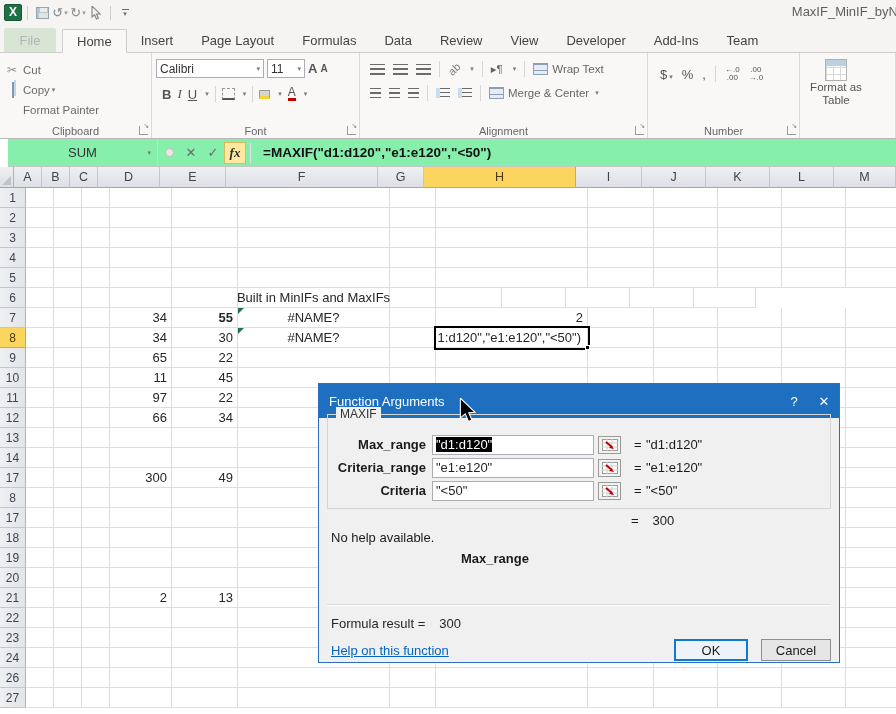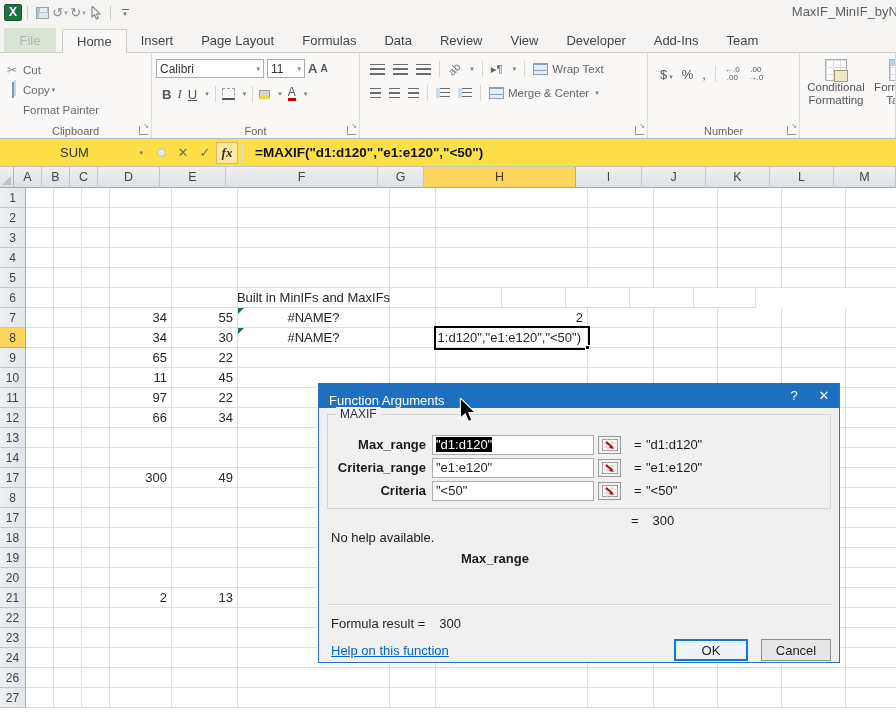--- a/index.html
+++ b/index.html
@@ -93,21 +93,21 @@
     text-align:center; line-height:13px; color:#555; white-space:nowrap; }
   .cf-ic { width:22px; height:22px; background:#fff; border:1px solid #b0b0b0; position:relative;
     background-image:linear-gradient(#d9d9d9 1px,transparent 1px),linear-gradient(90deg,#d9d9d9 1px,transparent 1px);
     background-size:7px 7px; }
   .cf-ic:before { content:""; position:absolute; right:-2px; bottom:-2px; width:12px; height:10px; background:#efe7c8; border:1px solid #a09a6a; }
   .ft-ic { width:22px; height:22px; background:#fff; border:1px solid #b0b0b0;
     background-image:linear-gradient(#bcd0e4 0 6px,transparent 6px),linear-gradient(#d9d9d9 1px,transparent 1px),linear-gradient(90deg,#d9d9d9 1px,transparent 1px);
     background-size:100% 100%,7px 7px,7px 7px; }
 
   
-  .fbar { position:absolute; top:139px; left:0; right:0; height:28px; background:#fde047;
+  .fbar { position:absolute; top:139px; left:8px; right:0; height:28px; background:#86efac;
     border-bottom:1px solid #c5c5c5; display:flex; align-items:center; }
   .namebox { width:150px; height:100%; border-right:1px solid #d5d5d5; display:flex; align-items:center;
     position:relative; font-size:13px; color:#333; justify-content:center; }
   .namebox .dd { position:absolute; right:6px; }
   .fb-btn { width:22px; height:22px; display:flex; align-items:center; justify-content:center; font-size:13px; color:#6b6b6b; }
   .fb-circle { width:9px; height:9px; border-radius:50%; background:#e8e6e3; border:1px solid #c2c0bd; }
   .fx-btn { background:#ffe8a0; border:1px solid #dcb85e; font-style:italic; font-weight:bold;
     font-family:"Liberation Serif",serif; color:#2d2d2d; }
   .fb-sep { width:1px; height:20px; background:#e0e0e0; margin:0 4px; }
   .formula-text { font-weight:bold; font-size:13.5px; color:#111; margin-left:8px; white-space:nowrap; }
@@ -133,21 +133,21 @@
   .cell.err:before { content:""; position:absolute; left:0; top:0; z-index:1;
     border-top:6px solid #217346; border-right:6px solid transparent; }
   .cell.editing { background:#fff; z-index:3; outline:2px solid #000; }
   .cell.editing .cv { position:absolute; right:2px; top:0; }
   .handle { position:absolute; right:-3px; bottom:-3px; width:5px; height:5px; background:#000;
     border:1px solid #fff; z-index:4; }
 
   
   .dialog { position:absolute; left:318px; top:383px; width:522px; height:280px; background:#f0f0f0;
     border:1px solid #2a70c2; z-index:10; font-size:13px; }
-  .dlg-title { height:24px; background:#1e6fc0; color:#fff; display:flex; align-items:flex-end;
+  .dlg-title { height:34px; background:#1e6fc0; color:#fff; display:flex; align-items:center;
     padding-left:10px; font-size:13px; }
   .dlg-title .sp { flex:1; }
   .dlg-tbtn { width:30px; height:26px; display:flex; align-items:center; justify-content:center;
     color:#fff; font-size:13px; }
   .fgroup { position:absolute; left:8px; right:8px; top:30px; height:95px; border:1px solid #d5d5d5; }
   .fgroup-legend { position:absolute; top:-8px; left:8px; background:#f0f0f0; padding:0 4px; font-size:12px; color:#333; }
   .args { position:absolute; left:0; right:0; top:18px; }
   .arg-row { display:flex; align-items:center; height:23px; }
   .arg-label { width:104px; text-align:right; font-weight:bold; padding-right:6px; color:#1a1a1a; }
   .arg-input { width:162px; height:20px; background:#fff; border:1px solid #abadb3; display:flex;
@@ -296,41 +296,38 @@
         <span class="vsep"></span>
         <span class="indent-ic"></span>
         <span class="indent-ic"></span>
         <span class="vsep"></span>
         <span class="al-label-btn">
             <span class="mini-grid"></span>
             <span>Merge &amp; Center</span>
             <span class="dd">▾</span>
           </span>
       </div>
+      <div class="rgroup-label">Alignment</div>
       <div class="launcher"></div>
     </div>
 
     <div class="rgroup g-number">
       <div class="num-row2">
         <span><span>$</span><span class="dd">▾</span></span>
         <span>%</span>
         <span>,</span>
         <span class="vsep"></span>
         <span class="dec-ic"><span>←.0</span><br><span>.00</span></span>
         <span class="dec-ic"><span>.00</span><br><span>→.0</span></span>
       </div>
       <div class="rgroup-label">Number</div>
       <div class="launcher"></div>
     </div>
 
     <div class="rgroup g-styles">
-      <div class="big-btn">
-        <span class="cf-ic"></span>
-        <span style="white-space:normal; width:64px;">Conditional Formatting</span>
-      </div>
       <div class="big-btn">
         <span class="ft-ic"></span>
         <span style="white-space:normal; width:64px;">Format as Table</span>
       </div>
     </div>
   </div>
 
   <div class="fbar">
     <div class="namebox">
         <span>SUM</span>
@@ -461,21 +458,21 @@
         <div class="cell" style="width: 62px;"></div>
       </div>
       <div class="g-row">
         <div class="row-hdr">7</div>
         <div class="cell" style="width: 28px;"></div>
         <div class="cell" style="width: 28px;"></div>
         <div class="cell" style="width: 28px;"></div>
         <div class="cell" style="width: 62px;">
           <span class="cv right">34</span>
         </div>
-        <div class="cell" style="width: 66px;">
+        <div class="cell" style="width: 66px; font-weight: bold;">
           <span class="cv right">55</span>
         </div>
         <div class="cell err" style="width: 152px;">
           <span class="cv center">#NAME?</span>
         </div>
         <div class="cell" style="width: 46px;"></div>
         <div class="cell" style="width: 152px;">
           <span class="cv right">2</span>
         </div>
         <div class="cell" style="width: 66px;"></div>

